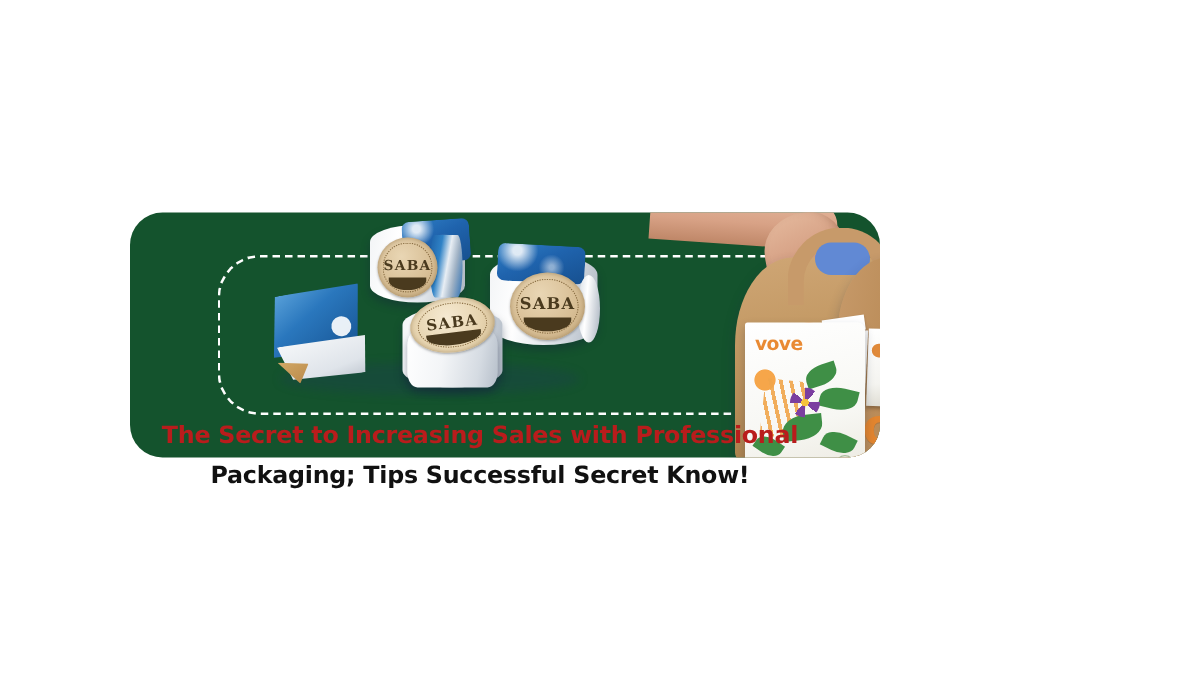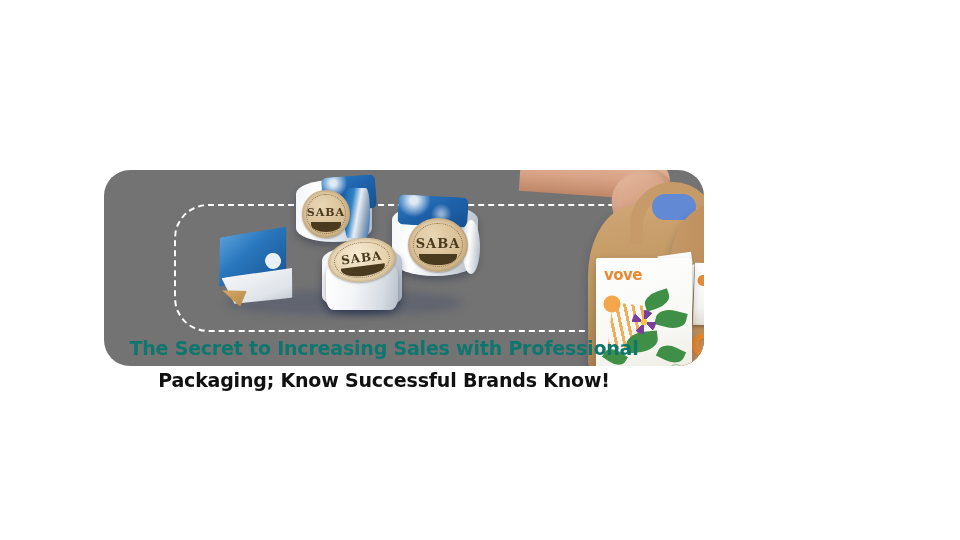--- a/index.html
+++ b/index.html
@@ -41,21 +41,21 @@
   .headline .hl-accent { color: #5281cb; }
   .headline .hl-seg { display: inline; }
 
   
   .blue-panel {
     position: absolute;
     left: 104px;
     top: 170px;
     width: 600px;
     height: 196px;
-    background: #737373;
+    background: #14532d;
     border-radius: 26px;
     overflow: hidden;
   }
   .dashed-frame {
     position: absolute;
     left: 70px;
     top: 34px;
     width: 625px;
     height: 128px;
     border: 2px dashed #ffffff;
@@ -356,21 +356,21 @@
   .eng-line-1 {
     position: absolute;
     left: 104px;
     top: 336px;
     width: 560px;
     text-align: center;
     font-family: "DejaVu Sans", "Liberation Sans", sans-serif;
     font-weight: bold;
     font-size: 19px;
     line-height: 24px;
-    color: #0f766e;
+    color: #b91c1c;
     letter-spacing: -0.2px;
     white-space: nowrap;
     z-index: 30;
   }
   .eng-line-2 {
     position: absolute;
     left: 104px;
     top: 368px;
     width: 560px;
     text-align: center;
@@ -484,15 +484,15 @@
 
           <div class="seal"></div>
         </div>
 
       </div>
 
     </div>
   </div>
 
   <div class="eng-line-1">The Secret to Increasing Sales with Professional</div>
-  <div class="eng-line-2">Packaging; Know Successful Brands Know!</div>
+  <div class="eng-line-2">Packaging; Tips Successful Secret Know!</div>
 
 </div>
 
 </body></html>

